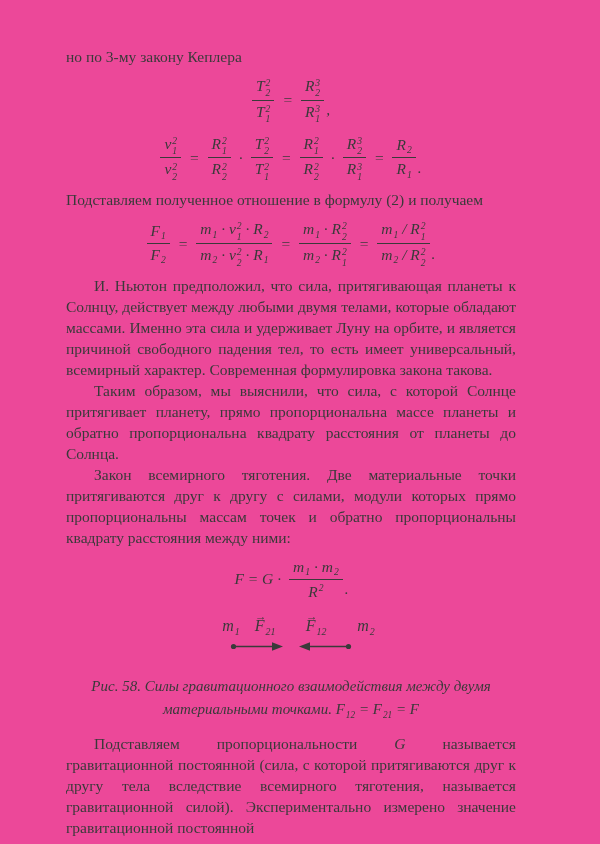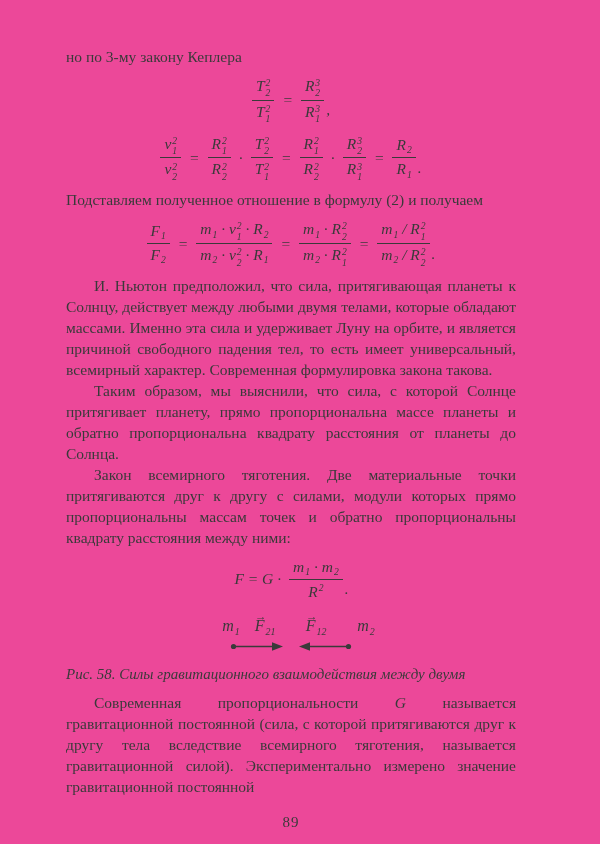--- a/index.html
+++ b/index.html
@@ -53,21 +53,21 @@
   }
 
   
   .figure { margin: 14px 0 6px 0; }
   .fig-diagram { position: relative; width: 122px; height: 38px; margin: 0 auto; }
   .fig-label {
     position: absolute; top: 0; transform: translateX(-50%);
     font-style: italic; font-size: 16px; white-space: nowrap;
   }
   .fig-arrows { position: absolute; left: 0; bottom: 0; width: 122px; height: 13px; }
-  .fig-caption { text-align: left; font-style: italic; font-size: 15px; line-height: 23px; margin-top: 10px; }
+  .fig-caption { text-align: center; font-style: italic; font-size: 15px; line-height: 23px; margin-top: 22px; }
   .cap-math { white-space: nowrap; }
 
   .page-number { text-align: center; margin-top: 15px; font-size: 15px; letter-spacing: 1px; }
 </style>
 </head>
 <body>
 
 <div class="page">
 
   <div class="para">но по 3-му закону Кеплера</div>
@@ -229,20 +229,21 @@
         <circle cx="3.5" cy="6.5" r="2.6" fill="#3a3a3a"></circle>
         <line x1="3.5" y1="6.5" x2="43" y2="6.5" stroke="#3a3a3a" stroke-width="1.6"></line>
         <polygon points="42,2.2 53,6.5 42,10.8" fill="#3a3a3a"></polygon>
         <polygon points="69,6.5 80,2.2 80,10.8" fill="#3a3a3a"></polygon>
         <line x1="79" y1="6.5" x2="118.5" y2="6.5" stroke="#3a3a3a" stroke-width="1.6"></line>
         <circle cx="118.5" cy="6.5" r="2.6" fill="#3a3a3a"></circle>
       </svg>
     </div>
     <div class="fig-caption">
       <div>Рис. 58. Силы гравитационного взаимодействия между двумя</div>
+      <div><span>материальными точками. </span><span class="cap-math"><span class="mbase">F</span><span class="msub">12</span> = <span class="mbase">F</span><span class="msub">21</span> = F</span></div>
     </div>
   </div>
 
-  <div class="para indent"><span>Современная пропорциональности </span><span class="g-italic">G</span><span> называется гравитационной постоянной (сила, с которой притягиваются друг к другу тела вследствие всемирного тяготения, называется гравитационной силой). Экспериментально измерено значение гравитационной постоянной</span></div>
+  <div class="para indent"><span>Подставляем пропорциональности </span><span class="g-italic">G</span><span> называется гравитационной постоянной (сила, с которой притягиваются друг к другу тела вследствие всемирного тяготения, называется гравитационной силой). Экспериментально измерено значение гравитационной постоянной</span></div>
 
   <div class="page-number">89</div>
 
 </div>
 
 </body></html>

